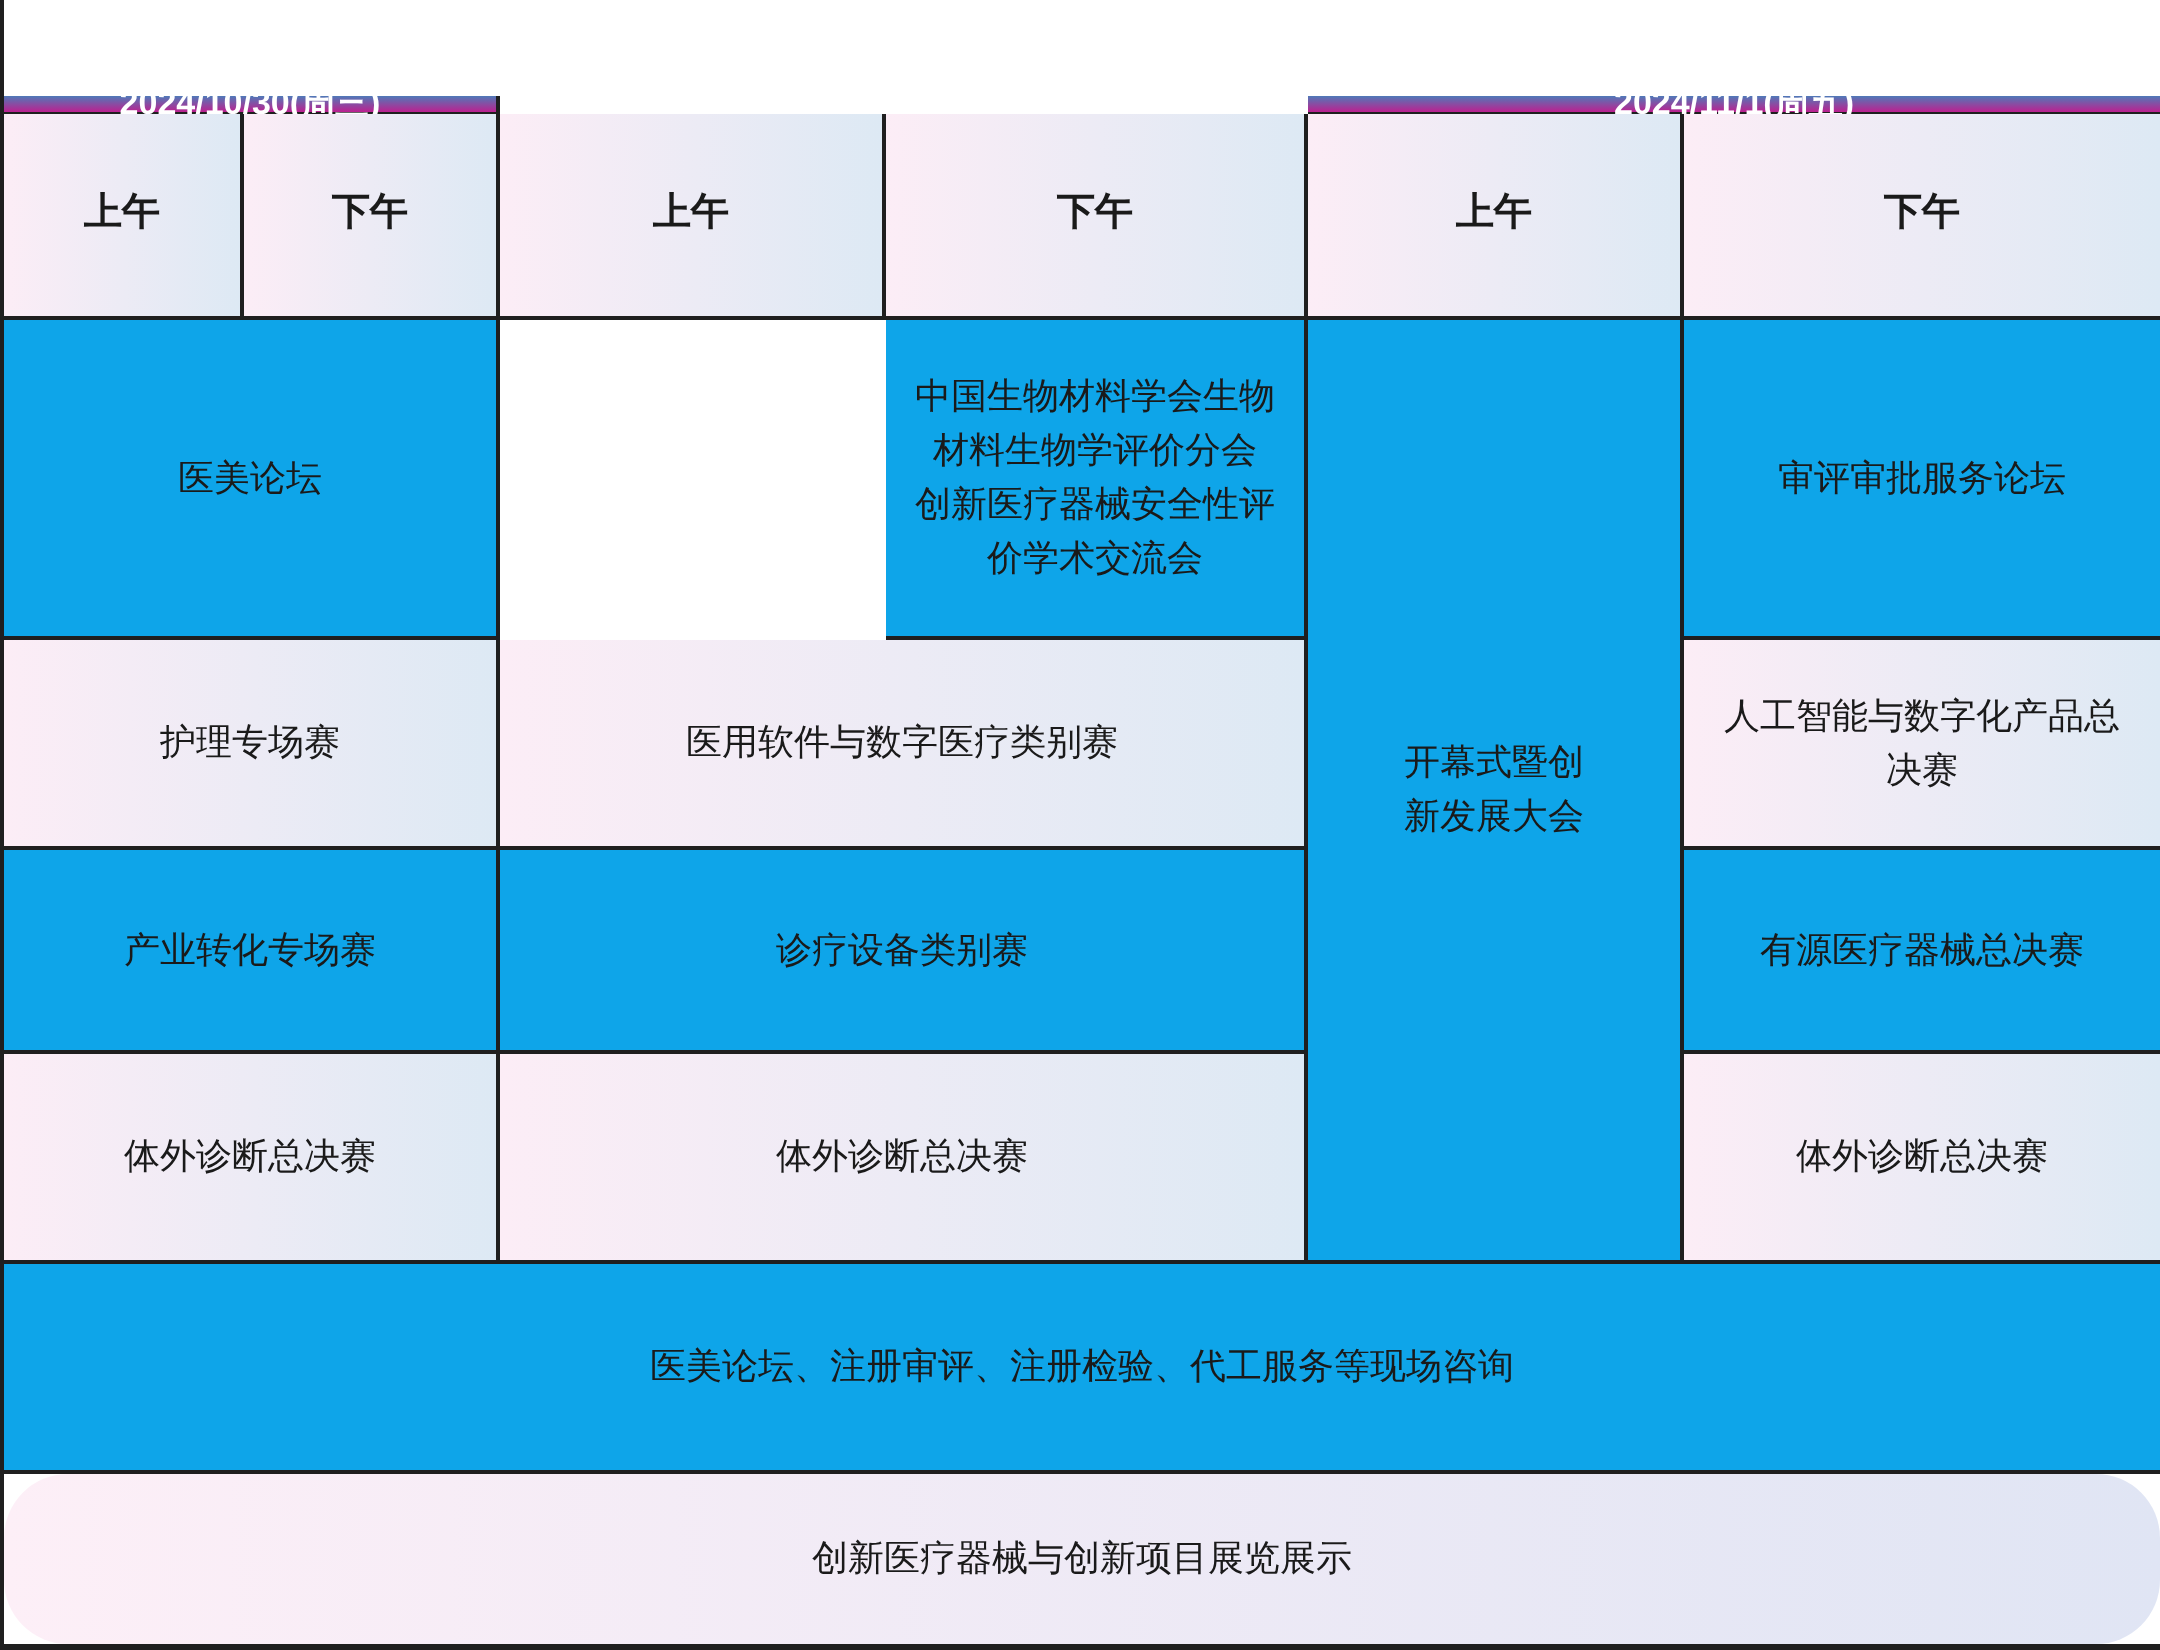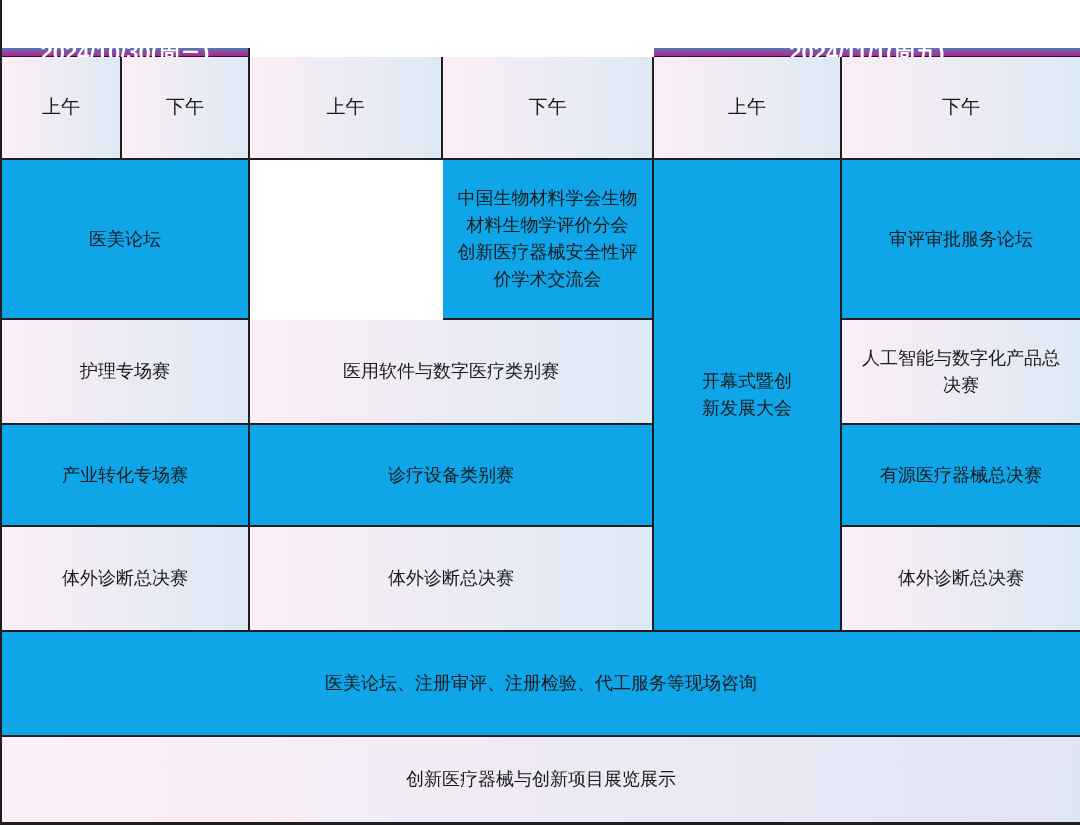--- a/index.html
+++ b/index.html
@@ -23,28 +23,28 @@
     border-right:2px solid var(--line);
     border-bottom:2px solid var(--line);
     display:flex;align-items:center;justify-content:center;
     text-align:center;
     font-size:18px;line-height:1.5;
     white-space:pre-line;
     padding:4px 6px;
     background:#0ea5e9;
   }
   .ne{border-right:none;}
-  .nb{border-bottom:none;}
+  .nb{border-bottom:none;border-radius:32px;}
   .head{
     background:linear-gradient(180deg,var(--hg-top) 0%,var(--hg-mid) 52%,var(--hg-bottom) 100%);
-    color:#fff;font-weight:bold;font-size:22px;margin-top:48px;
+    color:#fff;font-weight:bold;font-size:17px;margin-top:48px;
   }
   .sub{
     background:linear-gradient(90deg,var(--grad-l) 0%,var(--grad-r) 100%);
-    font-weight:normal;font-size:19px;
+    font-weight:bold;font-size:19px;
   }
   .grad{background:linear-gradient(90deg,var(--grad-l) 0%,var(--grad-r) 100%);}
   .fgrad{background:linear-gradient(90deg,var(--fgrad-l) 0%,var(--fgrad-r) 100%);}
   
   .h1{grid-area:1/1/2/3}.h2{grid-area:1/3/2/5}.h3{grid-area:1/5/2/7}
   .s1{grid-area:2/1/3/2}.s2{grid-area:2/2/3/3}.s3{grid-area:2/3/3/4}
   .s4{grid-area:2/4/3/5}.s5{grid-area:2/5/3/6}.s6{grid-area:2/6/3/7}
   .a1{grid-area:3/1/4/3}.a2{grid-area:3/3/4/4}.a3{grid-area:3/4/4/5}
   .a4{grid-area:3/5/7/6}.a5{grid-area:3/6/4/7}
   .b1{grid-area:4/1/5/3}.b2{grid-area:4/3/5/5}.b3{grid-area:4/6/5/7}

